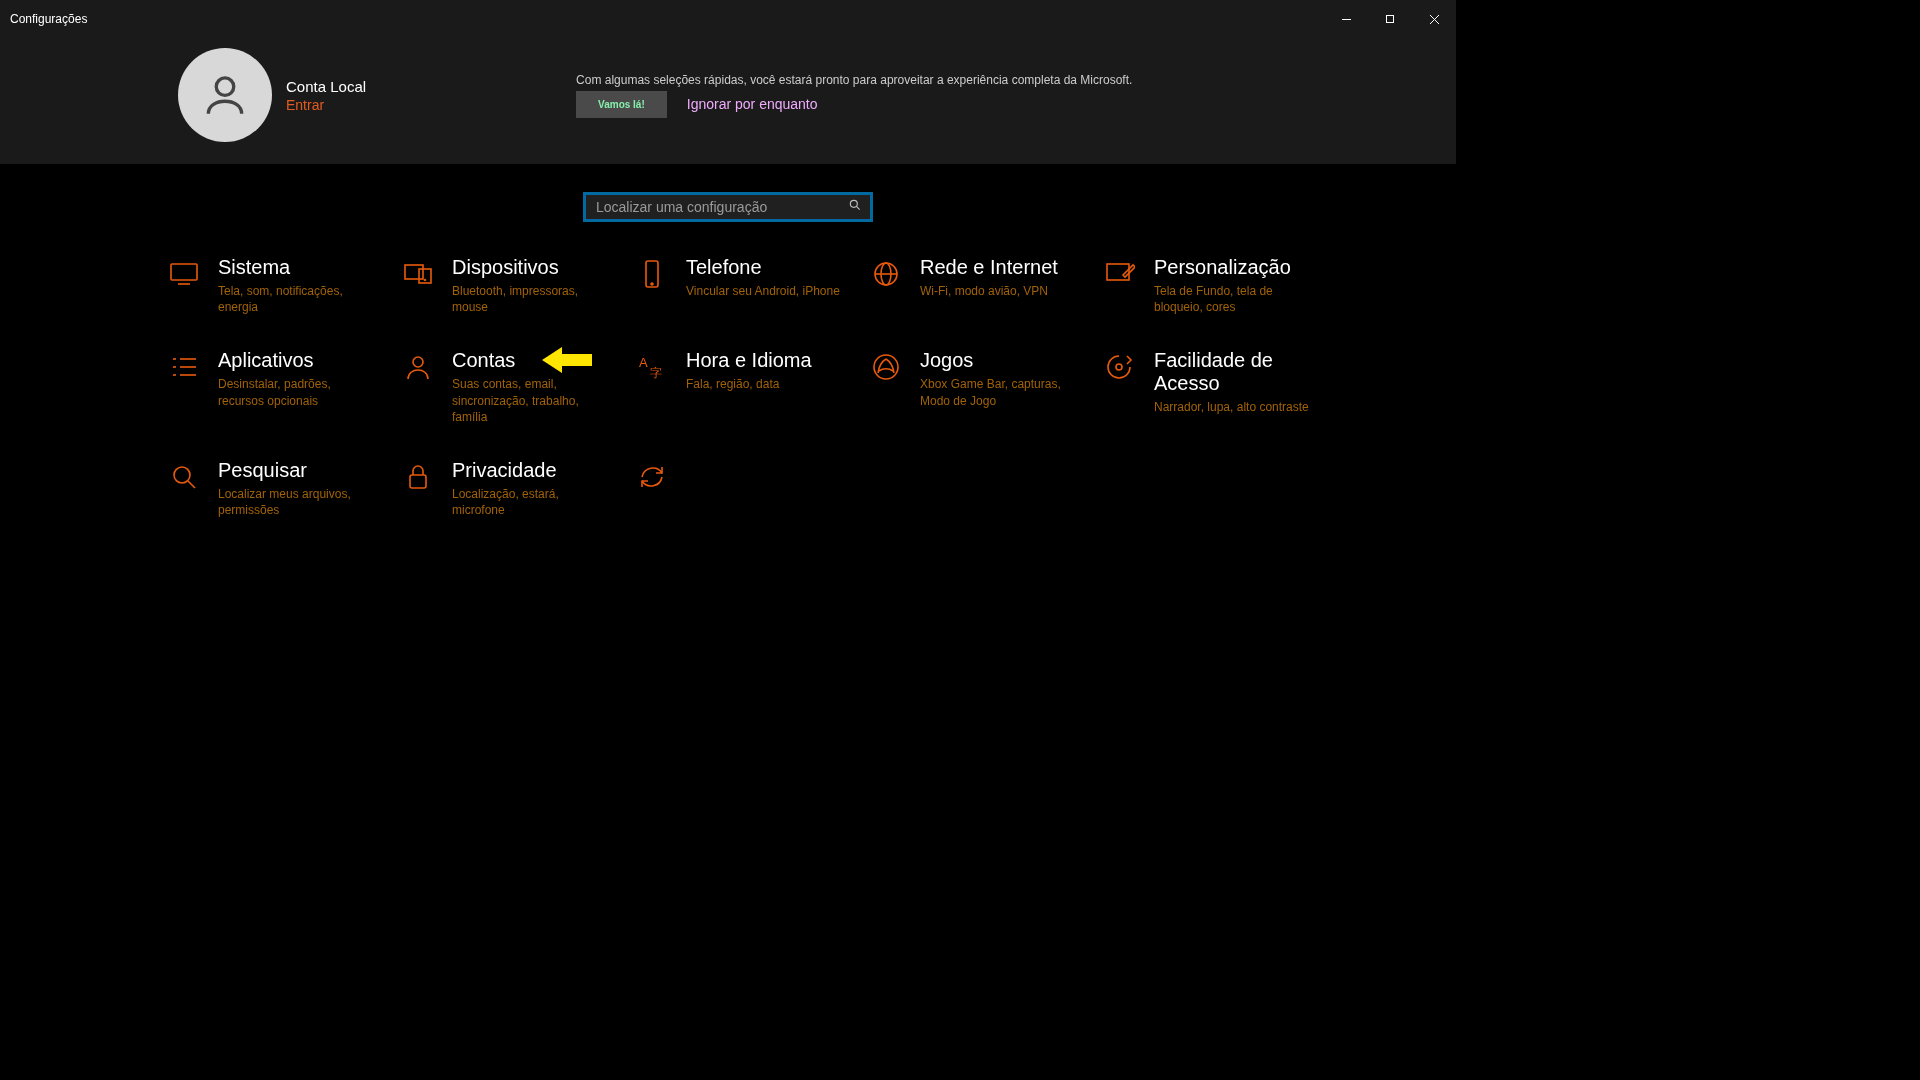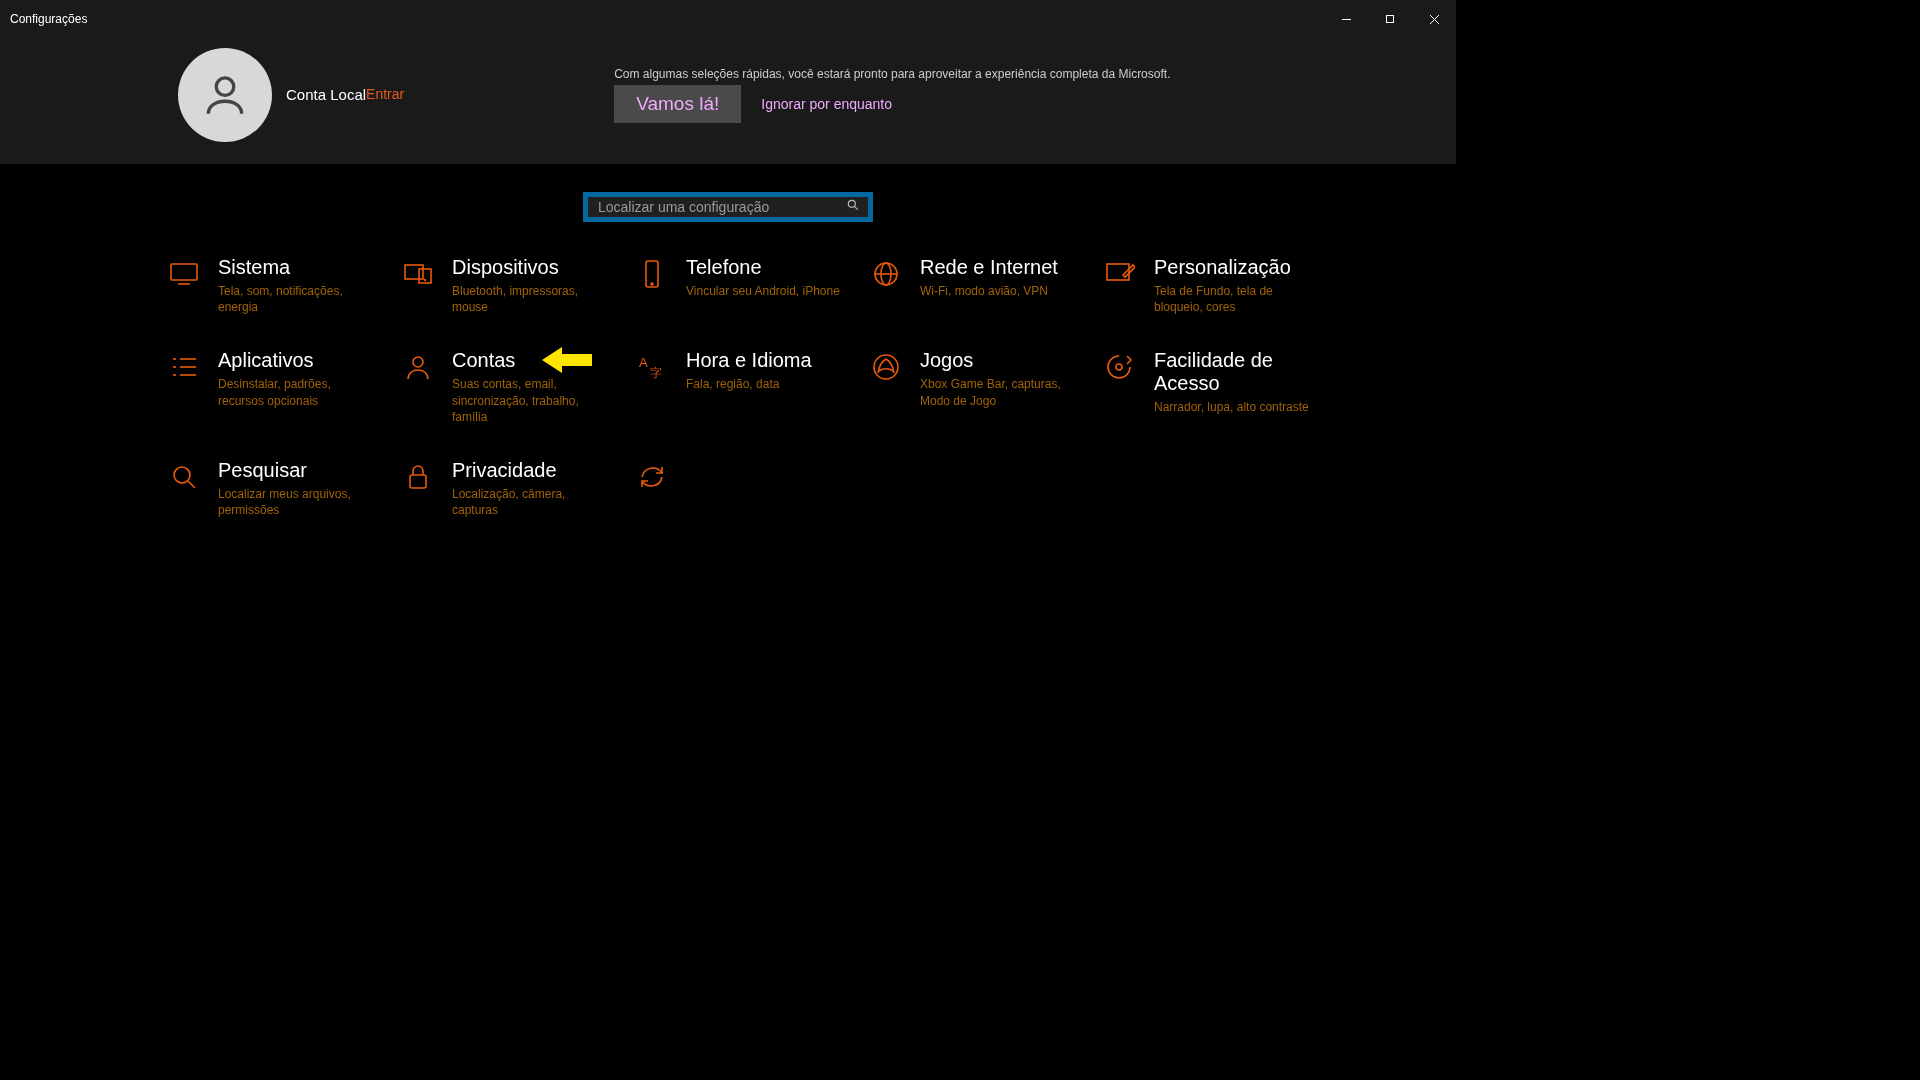--- a/index.html
+++ b/index.html
@@ -10,34 +10,34 @@
   .titlebar .title { font-size: 12px; color: #fff; }
   .titlebar .controls { display: flex; height: 100%; }
   .titlebar .ctrl { width: 44px; height: 100%; display: flex; align-items: center; justify-content: center; cursor: default; }
   .titlebar .ctrl svg { stroke: #fff; }
 
   
   .header-band { background: #1a1a1a; padding: 18px 0 22px 0; }
   .header-inner { display: flex; align-items: center; max-width: 1160px; margin: 0 auto; padding-left: 30px; }
   .avatar { width: 94px; height: 94px; border-radius: 50%; background: #d8d8d8; display: flex; align-items: center; justify-content: center; margin-right: 14px; }
   .avatar svg { width: 50px; height: 50px; }
-  .account-block { display: flex; flex-direction: row; }
+  .account-block { display: flex; flex-direction: column; }
   .account-name { font-size: 15px; color: #fff; margin-bottom: 2px; }
   .account-link { font-size: 14px; color: #e55b1f; cursor: pointer; }
 
   .promo-block { margin-left: 210px; max-width: 600px; }
   .promo-title { font-size: 20px; font-weight: 600; margin-bottom: 6px; }
   .promo-text { font-size: 12px; color: #ccc; margin-bottom: 4px; }
   .promo-actions { display: flex; align-items: center; gap: 20px; }
-  .btn-primary { background: #4a4a4a; color: #f0abfc; border: none; padding: 8px 22px; font-size: 19px; cursor: pointer; }
+  .btn-primary { background: #4a4a4a; color: #86efac; border: none; padding: 8px 22px; font-size: 10px; cursor: pointer; font-weight: bold; }
   .link-secondary { color: #f0abfc; font-size: 14px; cursor: pointer; }
 
   
   .search-wrap { display: flex; justify-content: center; margin: 28px 0 34px 0; }
-  .search-box { width: 290px; height: 30px; background: #202020; border: 5px solid #0369a1; display: flex; align-items: center; padding: 0 8px 0 10px; }
+  .search-box { width: 290px; height: 30px; background: #202020; border: 3px solid #0369a1; display: flex; align-items: center; padding: 0 8px 0 10px; }
   .search-box input { flex: 1; background: transparent; border: none; outline: none; color: #fff; font-size: 14px; }
   .search-box input::placeholder { color: #9a9a9a; }
   .search-box .sicon { color: #bbb; }
 
   
   .grid { max-width: 1180px; margin: 0 auto; display: grid; grid-template-columns: repeat(5, 228px); column-gap: 6px; row-gap: 34px; padding-left: 30px; }
   .tile { display: flex; align-items: flex-start; gap: 18px; cursor: pointer; position: relative; }
   .tile .icon { width: 32px; height: 32px; flex-shrink: 0; display: flex; align-items: center; justify-content: center; margin-top: 2px; }
   .tile .icon svg { stroke: #e85a0c; fill: none; stroke-width: 1.6; }
   .tile .text { max-width: 160px; }
@@ -268,21 +268,21 @@
 
   <div class="tile">
     <span class="icon">
       <svg width="24" height="28" viewBox="0 0 24 28">
           <rect x="4" y="12" width="16" height="13" rx="2"></rect>
           <path d="M7 12 V8 a5 5 0 0 1 10 0 V12"></path>
         </svg>
     </span>
     <div class="text">
       <div class="label">Privacidade</div>
-      <div class="desc">Localização, câmera, capturas</div>
+      <div class="desc">Localização, estará, microfone</div>
     </div>
   </div>
 
   <div class="tile">
     <span class="icon">
       <svg width="28" height="28" viewBox="0 0 28 28">
           <path d="M24 10 A11 11 0 0 0 4 14"></path>
           <polyline points="24,4 24,10 18,10" fill="none"></polyline>
           <path d="M4 18 A11 11 0 0 0 24 14"></path>
           <polyline points="4,24 4,18 10,18" fill="none"></polyline>

